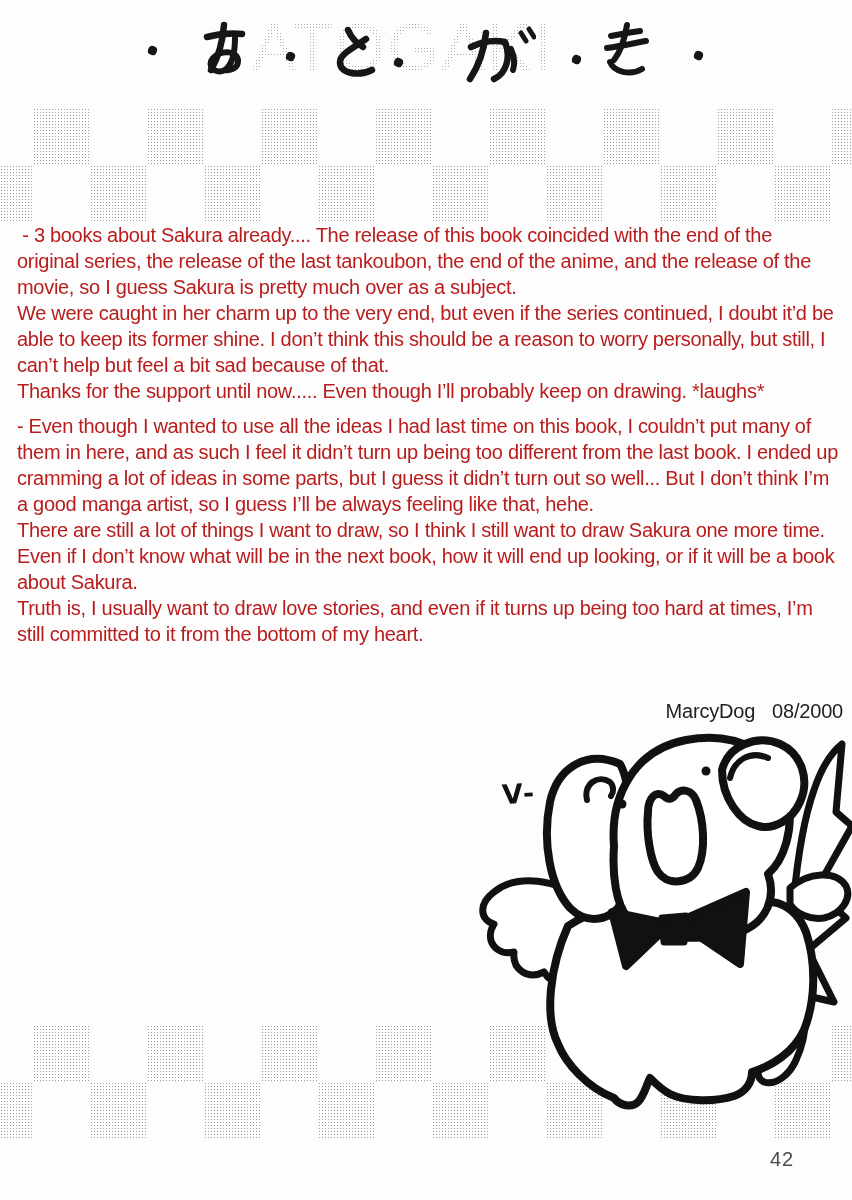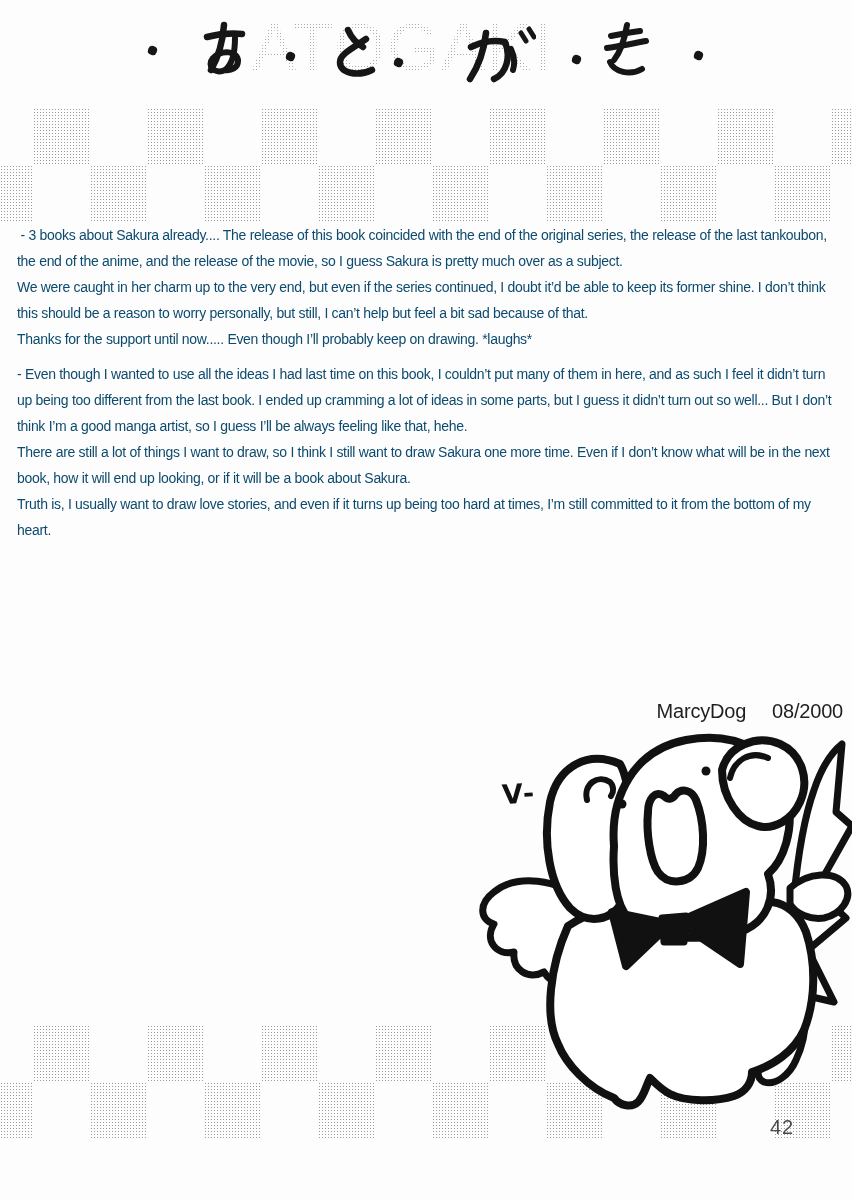--- a/index.html
+++ b/index.html
@@ -34,38 +34,38 @@
     background-image:
       repeating-linear-gradient(90deg,#fdfdfd 0 57px,rgba(255,255,255,0) 57px 114px),
       radial-gradient(circle,#9b9b9b 26%,rgba(0,0,0,0) 30%);
     background-size:114px 57px,3px 3px;
   }
   .row-a{background-position:-24px 0,0 0;}
   .row-b{background-position:33px 0,0 0;}
   
   .afterword{
     position:absolute;left:17px;top:222px;width:822px;z-index:2;
-    font-size:14px;letter-spacing:-0.3px;line-height:26px;color:#0c4a6e;
+    font-size:20px;letter-spacing:-0.3px;line-height:26px;color:#b91c1c;
   }
   .para{white-space:pre-wrap;margin:0 0 9px 0;}
   .signature{
     position:absolute;right:9px;top:700px;z-index:2;
     font-size:20px;letter-spacing:-0.2px;color:#1f1f1f;
   }
-  .signature .sig-date{margin-left:26px;}
+  .signature .sig-date{margin-left:17px;}
   
   .doodle-wrap{position:absolute;left:472px;top:726px;width:380px;height:420px;z-index:3;}
   .doodle-wrap svg{display:block;}
   .v-mark{
     position:absolute;left:30px;top:52px;z-index:4;
     font-family:"DejaVu Sans",sans-serif;font-weight:bold;font-size:27px;color:#111;
     letter-spacing:2px;transform:rotate(-4deg);
   }
   
-  .page-number{position:absolute;left:770px;top:1116px;z-index:2;font-size:20px;color:#4a4a4a;letter-spacing:1px;}
+  .page-number{position:absolute;left:770px;top:1148px;z-index:2;font-size:20px;color:#4a4a4a;letter-spacing:1px;}
 </style>
 </head>
 <body>
 
 <div class="page">
 
   <div class="title-area">
     <span class="screentone-word">ATOGAKI</span>
 
     <span class="interpunct" style="left:148px;top:46px"></span>

